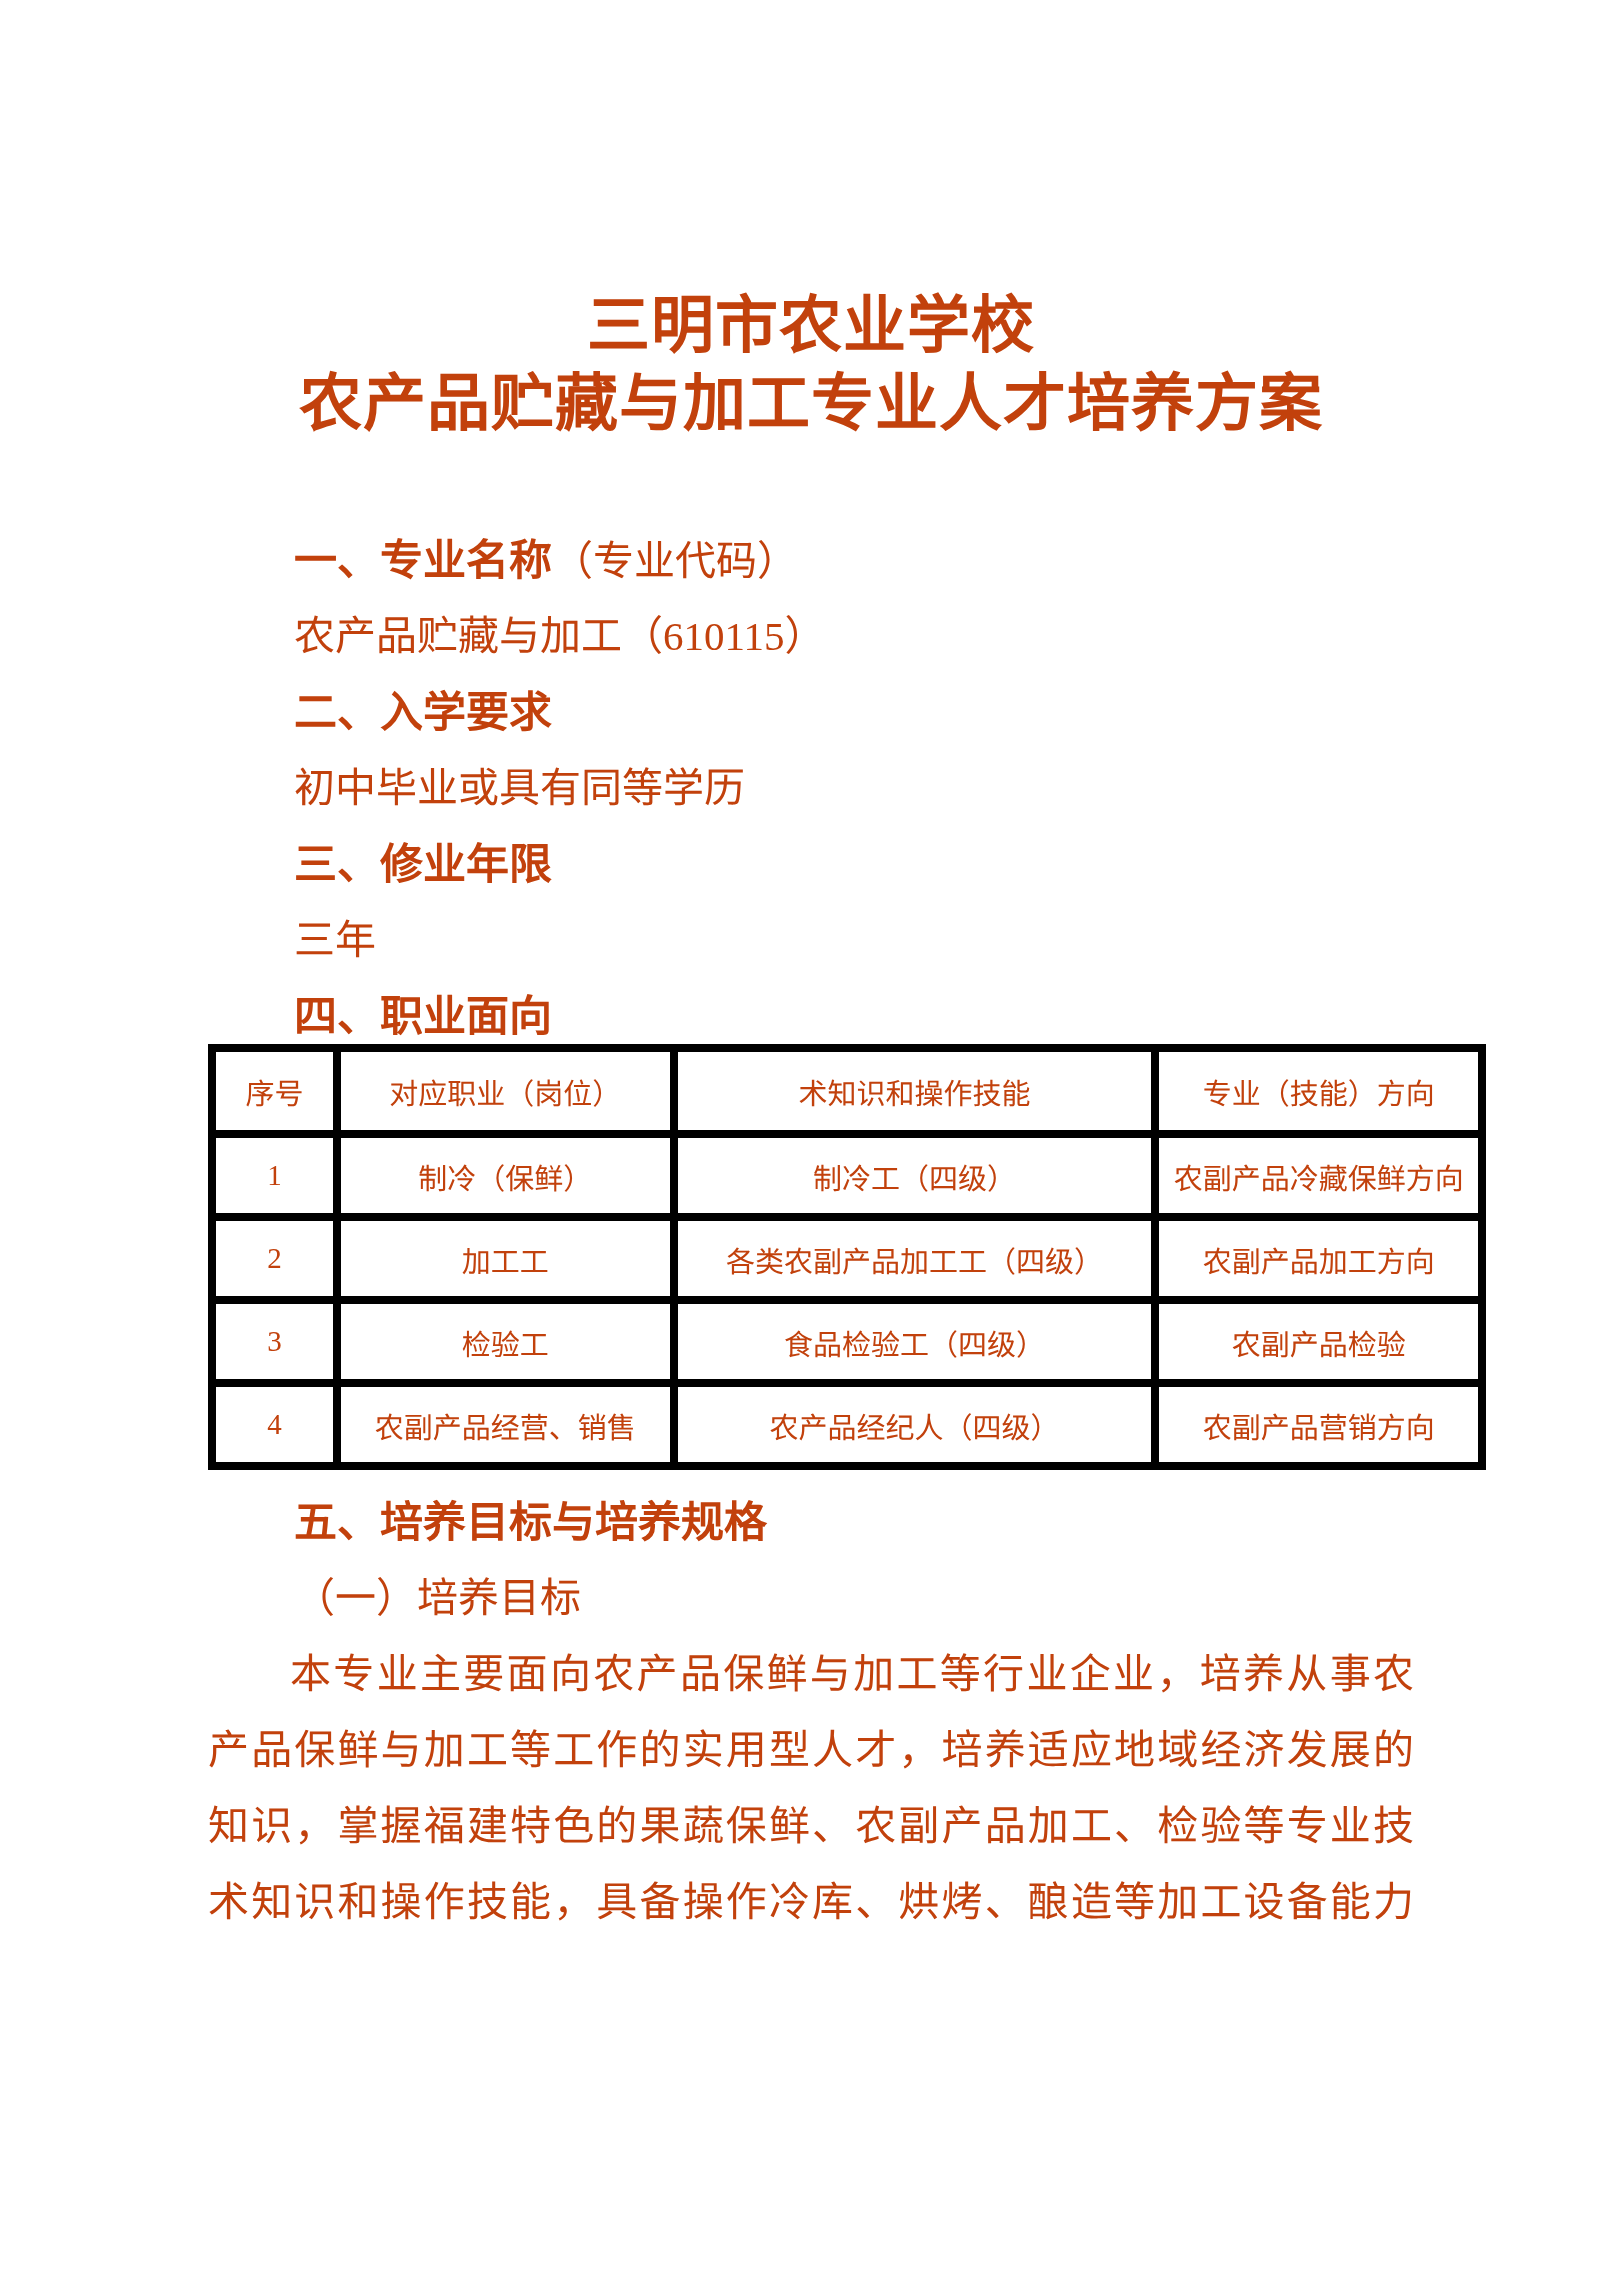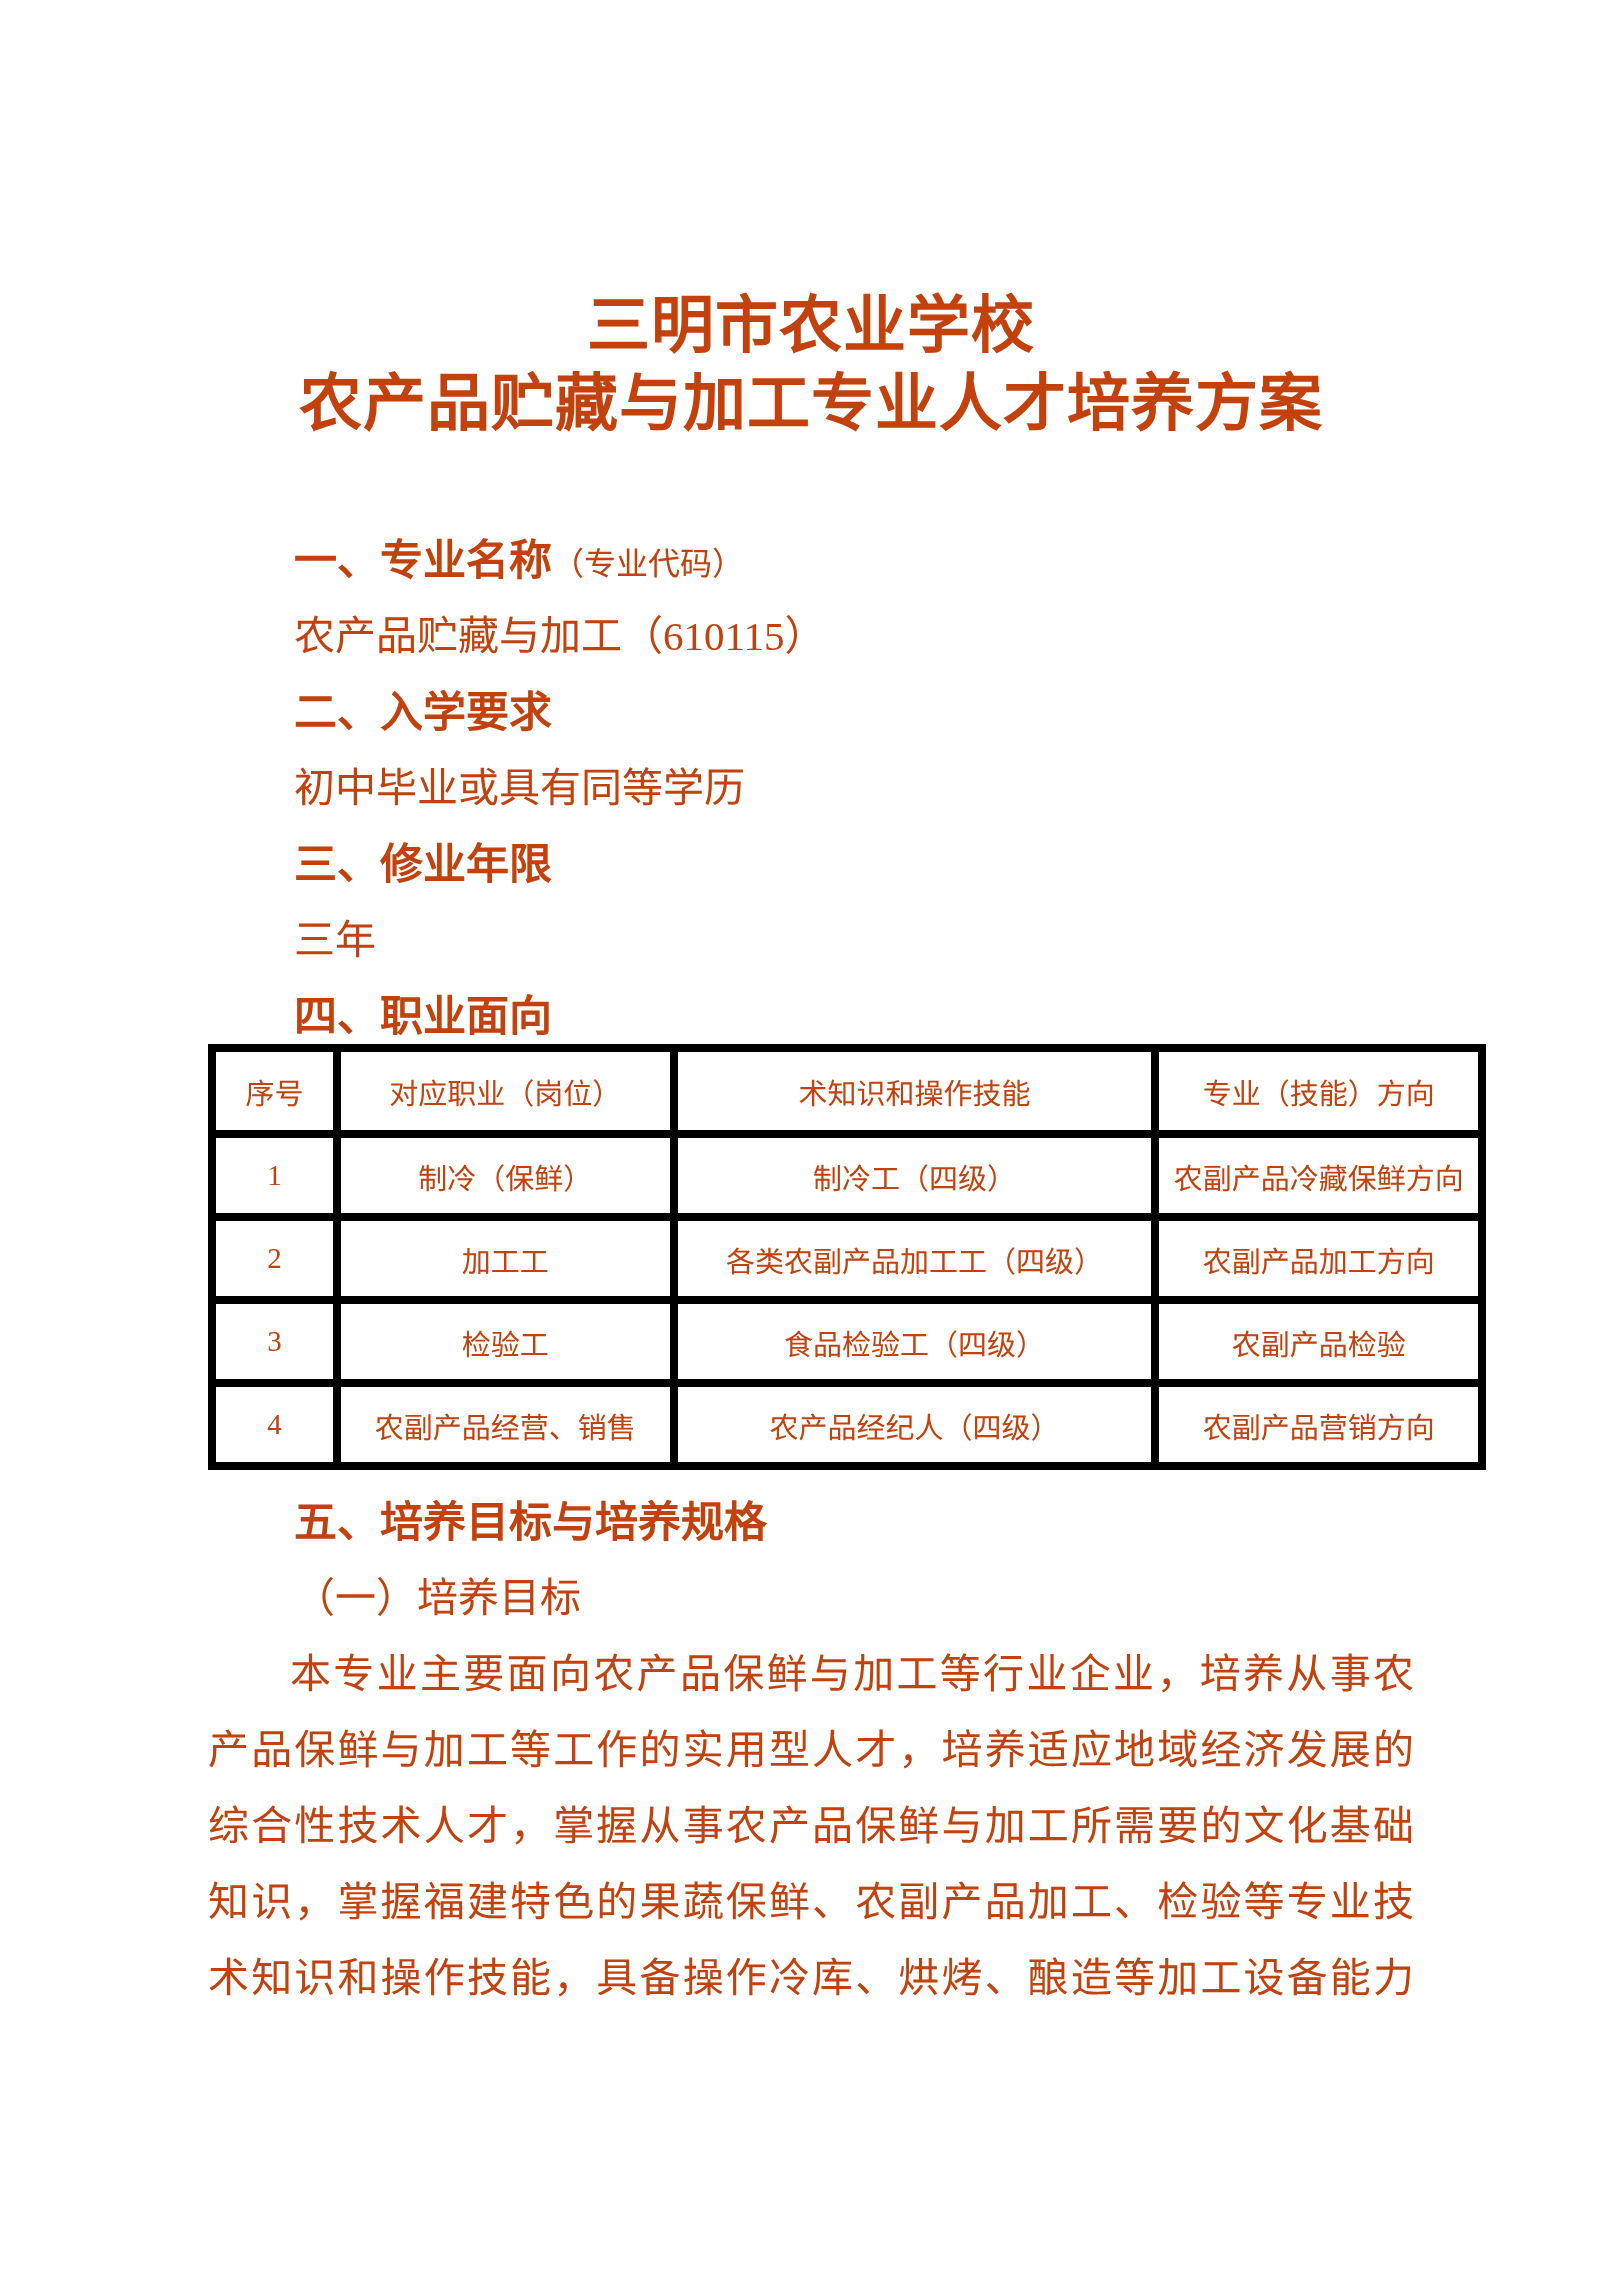--- a/index.html
+++ b/index.html
@@ -34,21 +34,21 @@
   }
   .heading {
     font-family: "Liberation Sans", sans-serif;
     font-weight: 700;
     font-size: 43px;
     padding-left: 86px;
   }
   .heading .h-note {
     font-family: "Liberation Serif", serif;
     font-weight: 400;
-    font-size: 32px;
+    font-size: 41px;
   }
   .body-text {
     font-family: "Liberation Serif", serif;
     font-size: 41px;
     padding-left: 86px;
   }
   .first-heading { margin-top: 80px; }
   .jobs-table {
     margin-top: -9.8px;
     width: 1206px;
@@ -142,20 +142,19 @@
         </tr>
       </tbody>
     </table>
 
     <div class="line heading after-table">五、培养目标与培养规格</div>
     <div class="line body-text">（一）培养目标</div>
 
     <div class="para">
       <div class="para-line indent">本专业主要面向农产品保鲜与加工等行业企业，培养从事农</div>
       <div class="para-line">产品保鲜与加工等工作的实用型人才，培养适应地域经济发展的</div>
-      <div class="para-line">综合性技术人才，掌握从事农产品保鲜与加工所需要的文化基础</div>
       <div class="para-line">知识，掌握福建特色的果蔬保鲜、农副产品加工、检验等专业技</div>
       <div class="para-line">术知识和操作技能，具备操作冷库、烘烤、酿造等加工设备能力</div>
     </div>
 
   </div>
 </div>
 
 
 </body></html>

